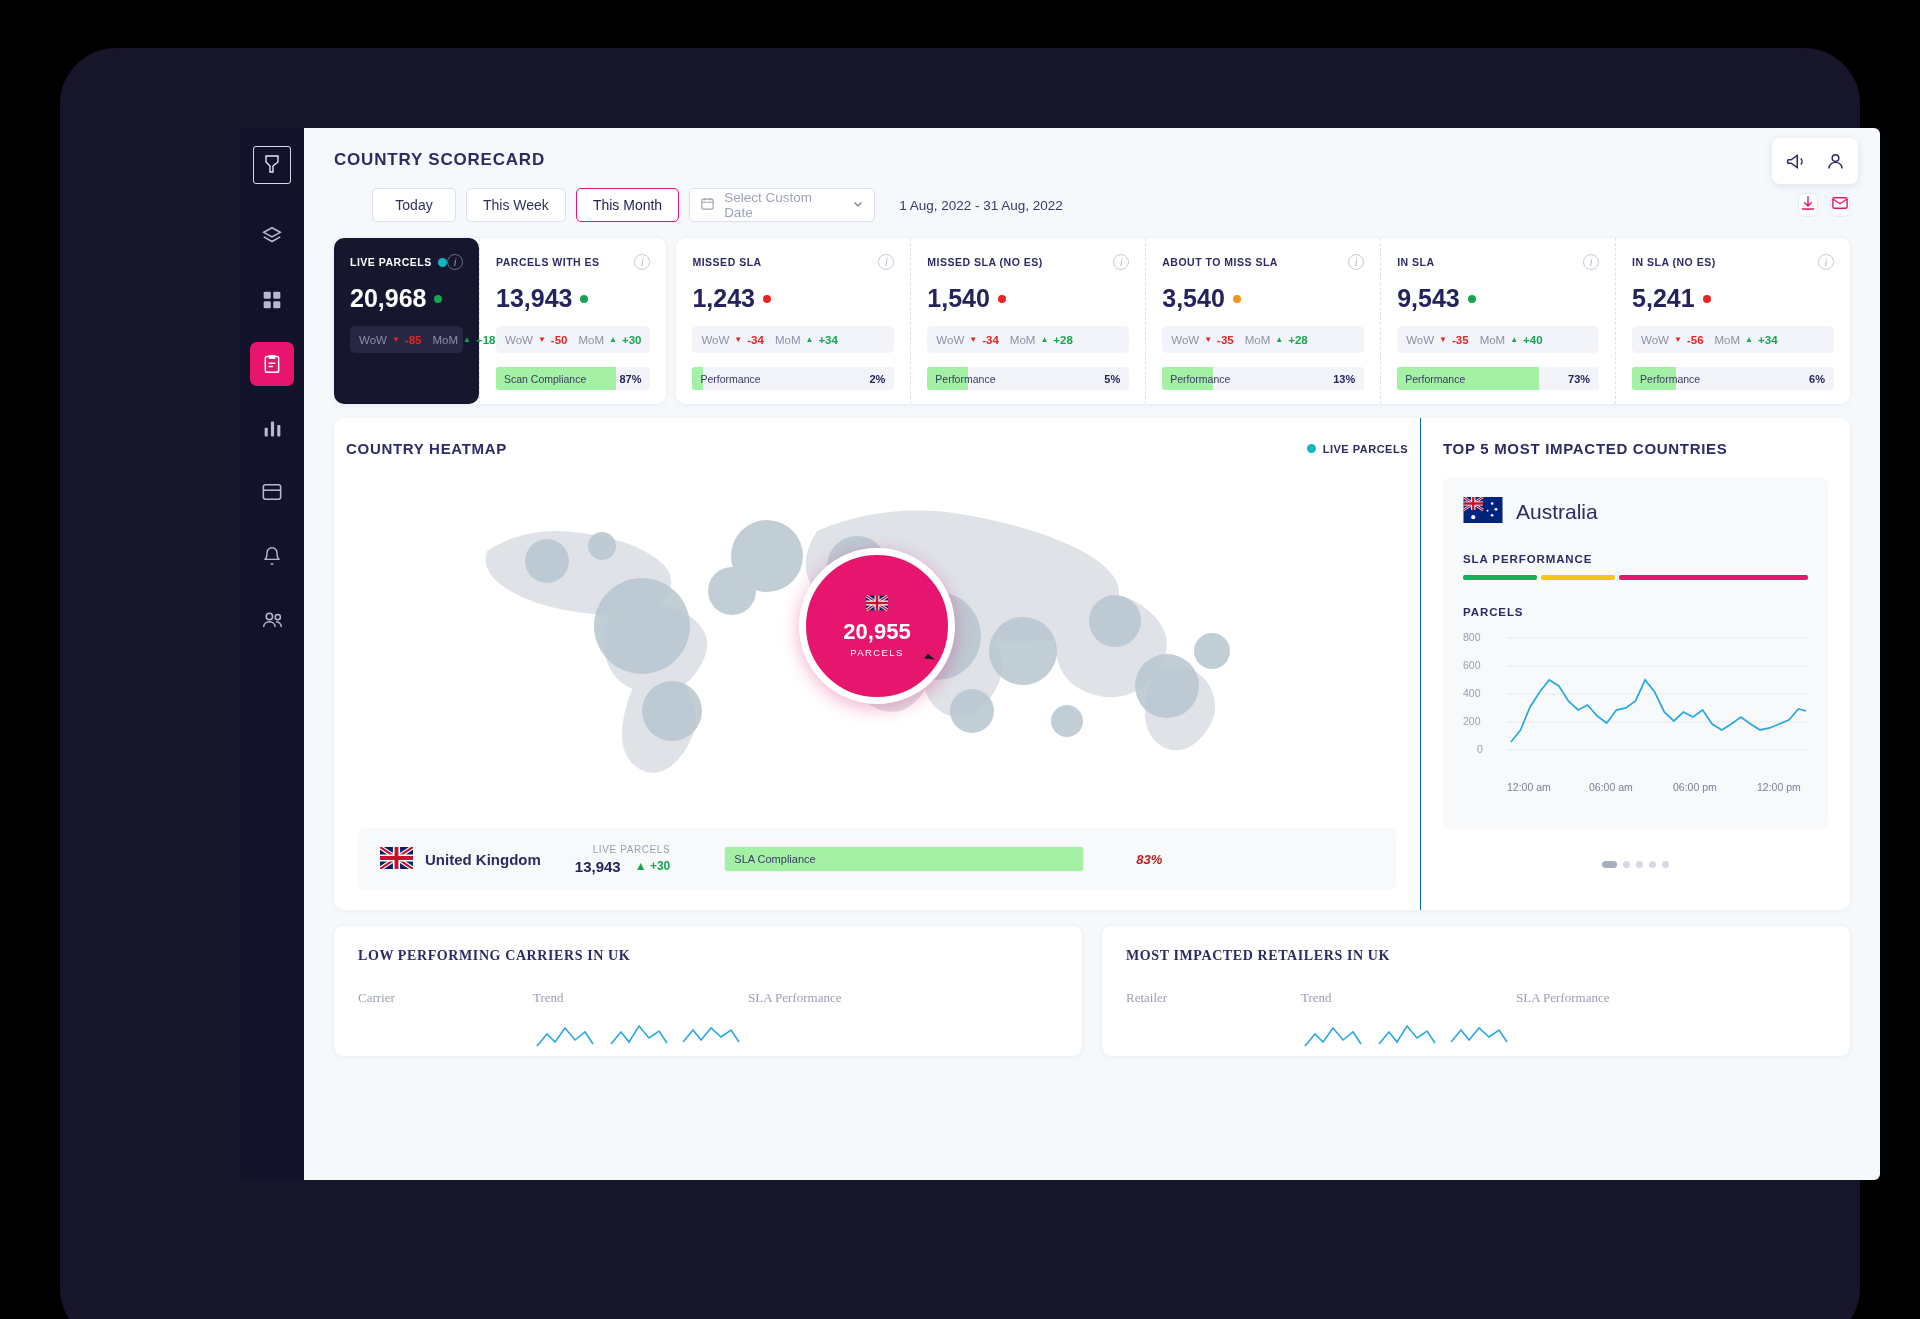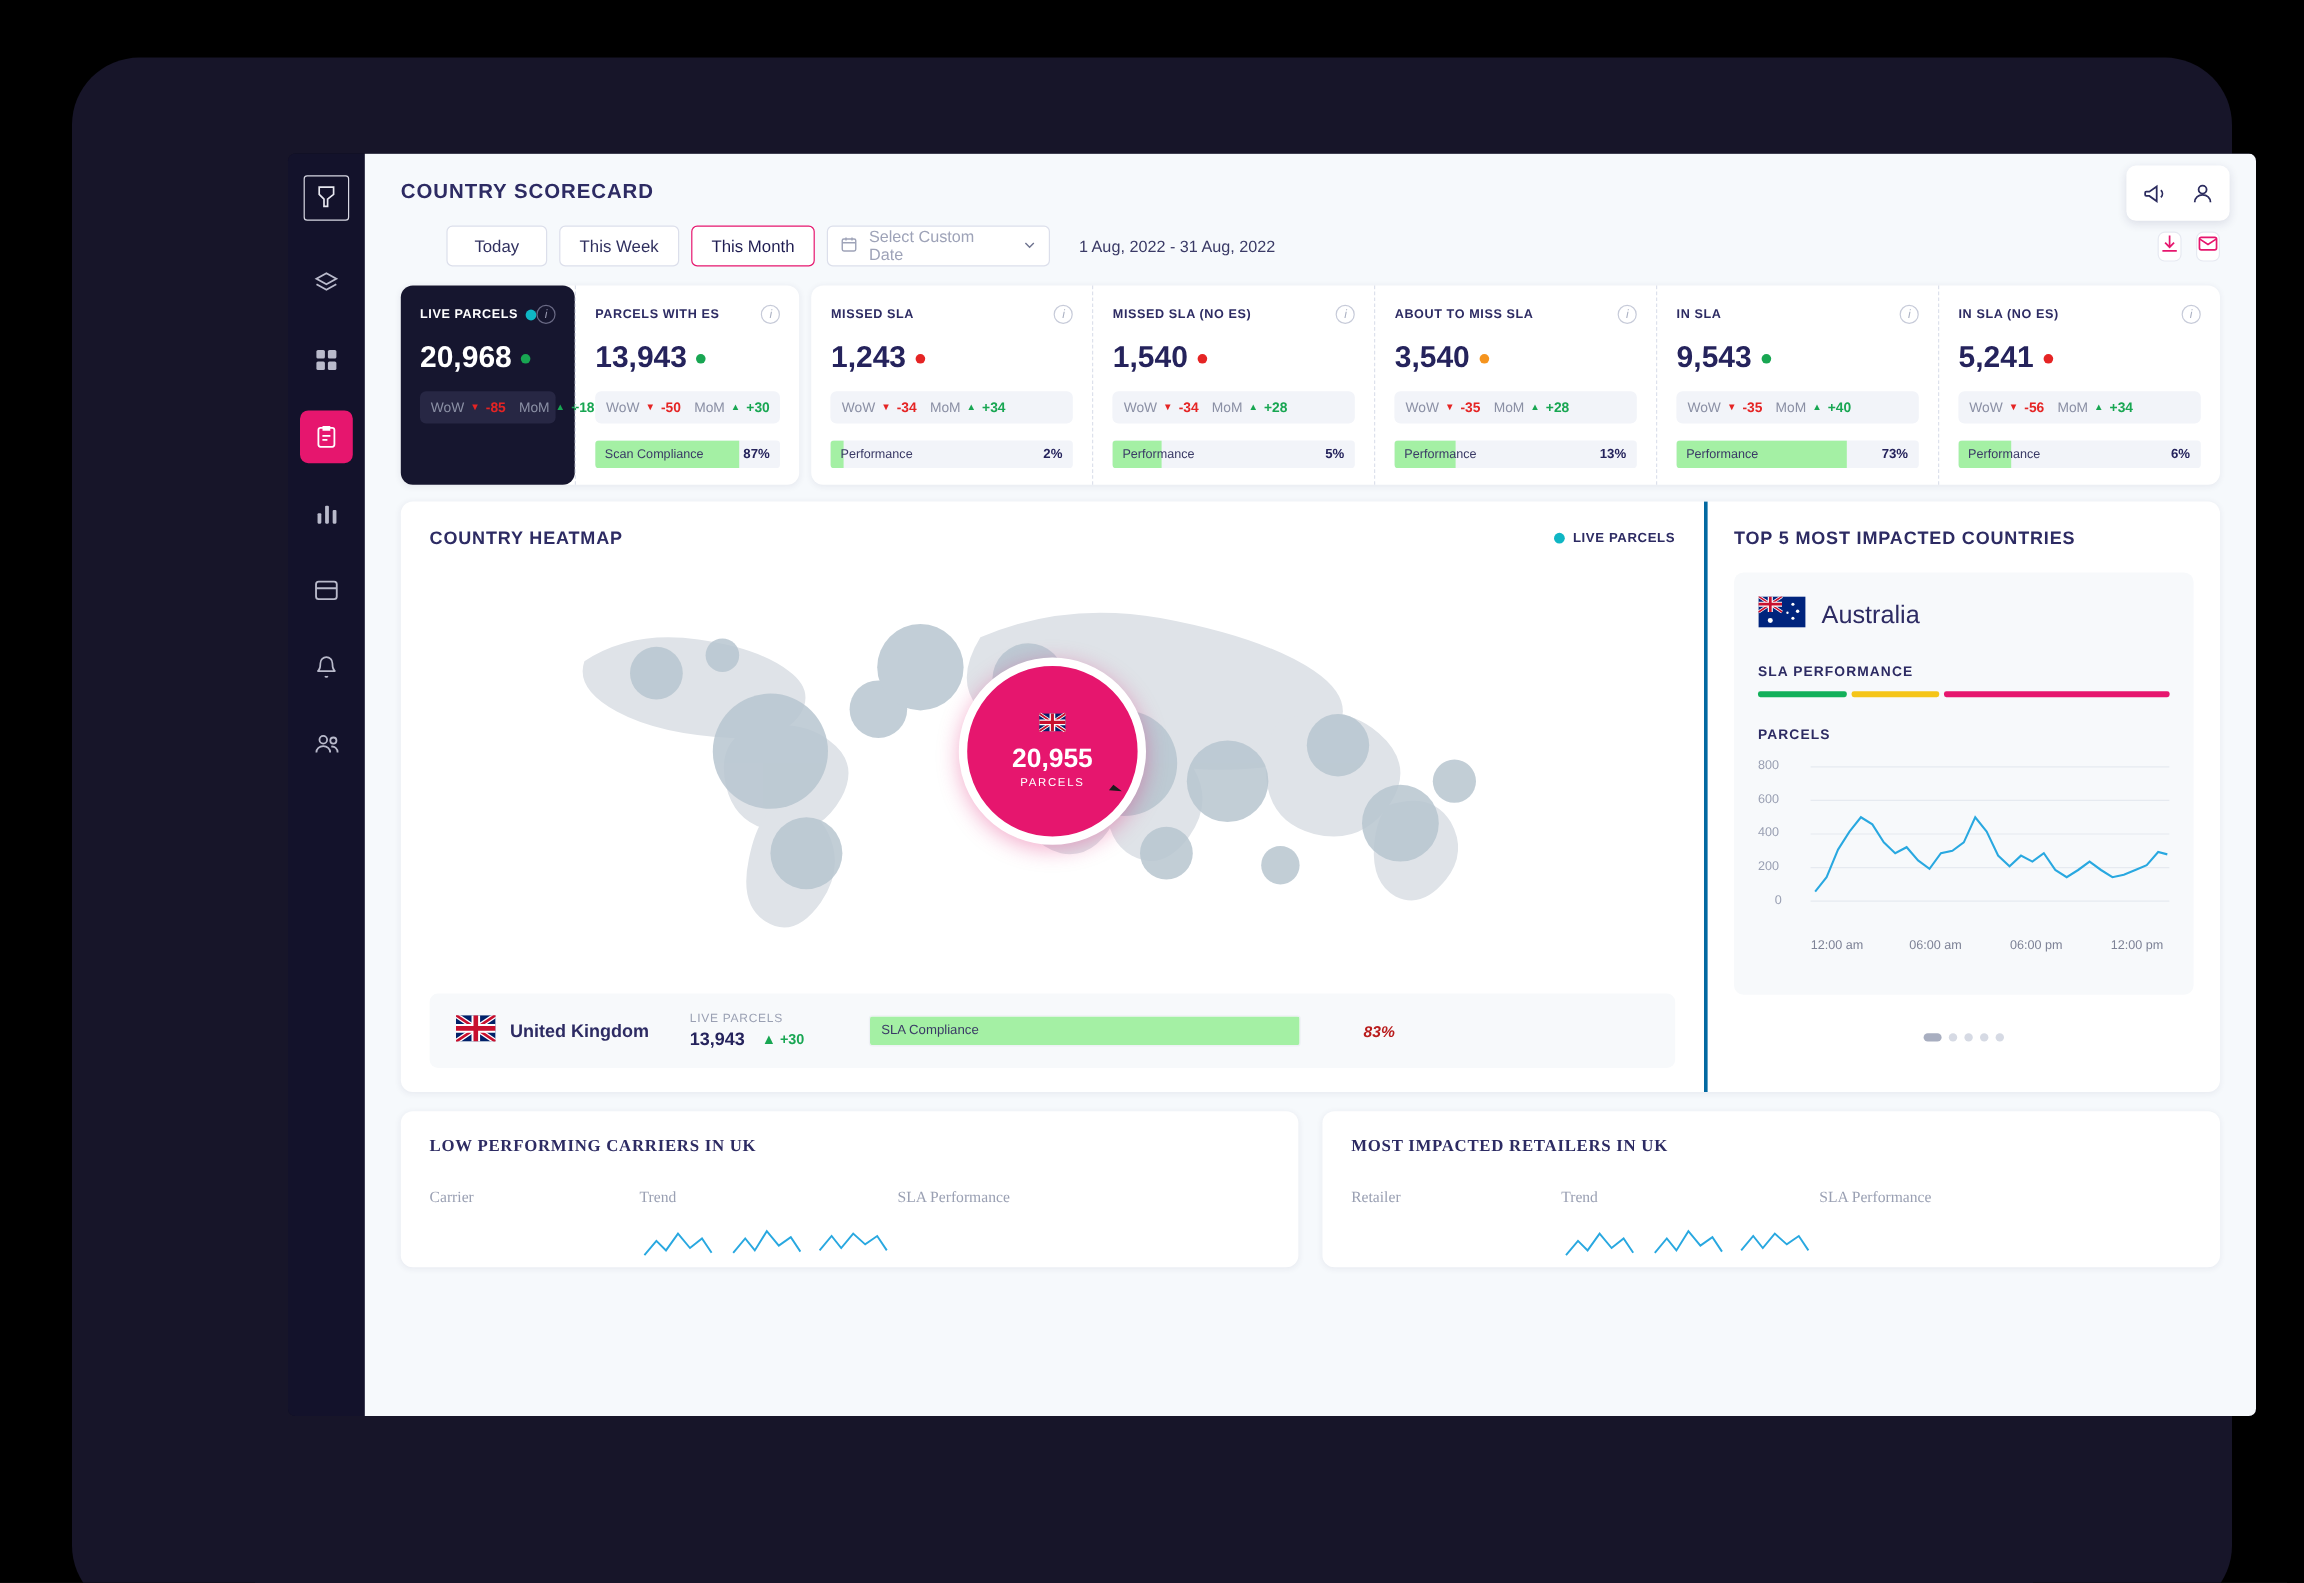--- a/index.html
+++ b/index.html
@@ -202,21 +202,21 @@
 
   
   .mid-row {
     display: flex; gap: 0;
     margin: 14px 30px 0 30px;
     background: #fff;
     border-radius: 10px;
     box-shadow: 0 1px 5px rgba(40,40,90,.07);
     height: 492px;
   }
-  .heat { flex: 1; padding: 22px 24px; position: relative; }
+  .heat { flex: 1; padding: 22px 12px; position: relative; text-align: right; }
   .heat-head { display:flex; align-items:center; justify-content:space-between; }
   .sect-title {
     font-size: 15px; font-weight: 700; letter-spacing: .7px; color: #2d2b63;
   }
   .legend {
     display:flex; align-items:center; gap: 7px;
     font-size: 11px; font-weight: 700; letter-spacing: .5px; color: #2d2b63;
   }
   .map-wrap { position: relative; height: 330px; margin-top: 4px; }
   .bubble {
@@ -254,21 +254,21 @@
     flex: 1; max-width: 360px; height: 26px; background: #fff;
     border-radius: 3px; position: relative; display:flex; align-items:center;
     margin-left: 20px; border: 1px solid #eef0f5; overflow:hidden;
   }
   .uk-sla .fill { position:absolute; left:0; top:0; bottom:0; background:#a4f0a4; }
   .uk-sla .bl { position: relative; font-size: 11px; color: #3a3a66; padding-left: 9px; }
   .uk-sla-pct { font-size: 13px; font-weight: 700; color: #b91c1c; margin-left: 18px; font-style: italic; }
 
   .top5 {
     flex: 0 0 430px;
-    border-left: 3px solid #0369a1;
+    border-left: 1px solid #0369a1;
     padding: 22px 22px;
   }
   .au-card {
     margin-top: 20px;
     background: #f7f9fb;
     border-radius: 8px;
     padding: 20px 20px 18px 20px;
     height: 352px;
   }
   .au-head { display:flex; align-items:center; gap: 13px; }

